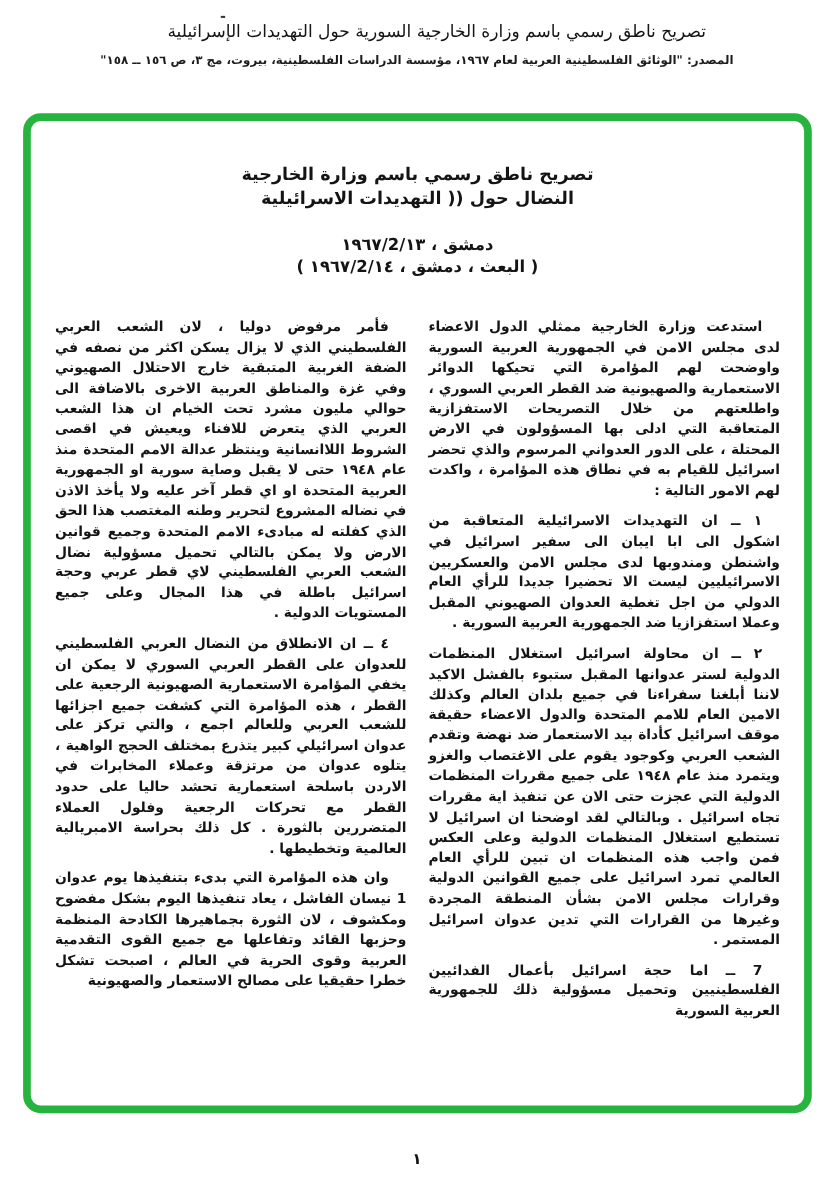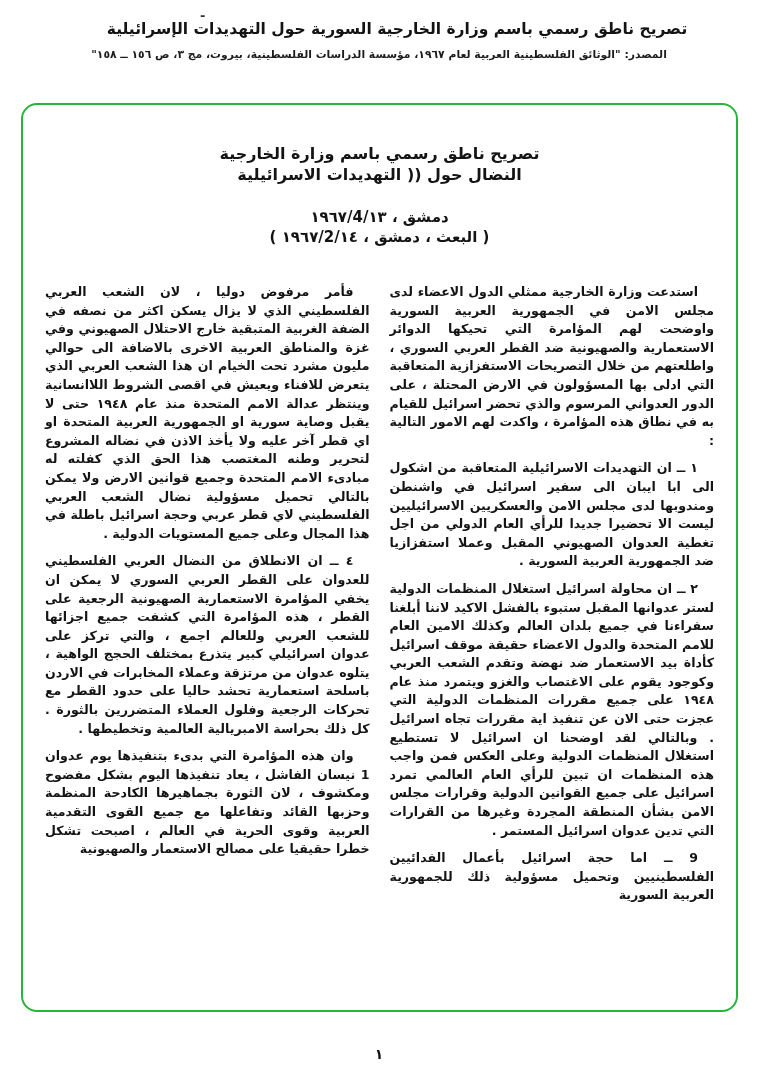--- a/index.html
+++ b/index.html
@@ -25,37 +25,37 @@
   }
   .top-header {
     position: absolute;
     top: 20px;
     left: 0;
     width: 100%;
     text-align: center;
   }
   .top-header .main-title {
     font-size: 15.5px;
-    font-weight: 700;
+    font-weight: 400;
     letter-spacing: 0.2px;
     margin-left: 36px;
   }
   .top-header .source-line {
     margin-top: 10px;
     font-size: 10.8px;
     font-weight: 700;
     color: #1c1c1c;
   }
   .green-box {
     position: absolute;
     top: 103px;
     left: 21px;
     width: 717px;
     height: 909px;
-    border: 2px solid #c2410c;
+    border: 7px solid #c2410c;
     border-radius: 16px;
     background: #ffffff;
   }
   .doc-title {
     margin-top: 38px;
     text-align: center;
     font-size: 16px;
     font-weight: 700;
     line-height: 21px;
     letter-spacing: 0.2px;
@@ -109,30 +109,30 @@
   </div>
 
   <div class="green-box" style="border-color: rgb(39, 180, 62);">
 
     <div class="doc-title">
       <div>تصريح ناطق رسمي باسم وزارة الخارجية</div>
       <div>النضال حول (( التهديدات الاسرائيلية</div>
     </div>
 
     <div class="doc-date">
-      <div>دمشق ، ١٩٦٧/4/١٣</div>
+      <div>دمشق ، ١٩٦٧/2/١٣</div>
       <div>( البعث ، دمشق ، ١٩٦٧/2/١٤ )</div>
     </div>
 
     <div class="columns">
       <div class="col">
         <p>استدعت وزارة الخارجية ممثلي الدول الاعضاء لدى مجلس الامن في الجمهورية العربية السورية واوضحت لهم المؤامرة التي تحيكها الدوائر الاستعمارية والصهيونية ضد القطر العربي السوري ، واطلعتهم من خلال التصريحات الاستفزازية المتعاقبة التي ادلى بها المسؤولون في الارض المحتلة ، على الدور العدواني المرسوم والذي تحضر اسرائيل للقيام به في نطاق هذه المؤامرة ، واكدت لهم الامور التالية :</p>
         <p>١ ــ ان التهديدات الاسرائيلية المتعاقبة من اشكول الى ابا ايبان الى سفير اسرائيل في واشنطن ومندوبها لدى مجلس الامن والعسكريين الاسرائيليين ليست الا تحضيرا جديدا للرأي العام الدولي من اجل تغطية العدوان الصهيوني المقبل وعملا استفزازيا ضد الجمهورية العربية السورية .</p>
         <p>٢ ــ ان محاولة اسرائيل استغلال المنظمات الدولية لستر عدوانها المقبل ستبوء بالفشل الاكيد لاننا أبلغنا سفراءنا في جميع بلدان العالم وكذلك الامين العام للامم المتحدة والدول الاعضاء حقيقة موقف اسرائيل كأداة بيد الاستعمار ضد نهضة وتقدم الشعب العربي وكوجود يقوم على الاغتصاب والغزو ويتمرد منذ عام ١٩٤٨ على جميع مقررات المنظمات الدولية التي عجزت حتى الان عن تنفيذ اية مقررات تجاه اسرائيل . وبالتالي لقد اوضحنا ان اسرائيل لا تستطيع استغلال المنظمات الدولية وعلى العكس فمن واجب هذه المنظمات ان تبين للرأي العام العالمي تمرد اسرائيل على جميع القوانين الدولية وقرارات مجلس الامن بشأن المنطقة المجردة وغيرها من القرارات التي تدين عدوان اسرائيل المستمر .</p>
-        <p>9 ــ اما حجة اسرائيل بأعمال الفدائيين الفلسطينيين وتحميل مسؤولية ذلك للجمهورية العربية السورية</p>
+        <p>7 ــ اما حجة اسرائيل بأعمال الفدائيين الفلسطينيين وتحميل مسؤولية ذلك للجمهورية العربية السورية</p>
       </div>
       <div class="col">
         <p>فأمر مرفوض دوليا ، لان الشعب العربي الفلسطيني الذي لا يزال يسكن اكثر من نصفه في الضفة الغربية المتبقية خارج الاحتلال الصهيوني وفي غزة والمناطق العربية الاخرى بالاضافة الى حوالي مليون مشرد تحت الخيام ان هذا الشعب العربي الذي يتعرض للافناء ويعيش في اقصى الشروط اللاانسانية وينتظر عدالة الامم المتحدة منذ عام ١٩٤٨ حتى لا يقبل وصاية سورية او الجمهورية العربية المتحدة او اي قطر آخر عليه ولا يأخذ الاذن في نضاله المشروع لتحرير وطنه المغتصب هذا الحق الذي كفلته له مبادىء الامم المتحدة وجميع قوانين الارض ولا يمكن بالتالي تحميل مسؤولية نضال الشعب العربي الفلسطيني لاي قطر عربي وحجة اسرائيل باطلة في هذا المجال وعلى جميع المستويات الدولية .</p>
         <p>٤ ــ ان الانطلاق من النضال العربي الفلسطيني للعدوان على القطر العربي السوري لا يمكن ان يخفي المؤامرة الاستعمارية الصهيونية الرجعية على القطر ، هذه المؤامرة التي كشفت جميع اجزائها للشعب العربي وللعالم اجمع ، والتي تركز على عدوان اسرائيلي كبير يتذرع بمختلف الحجج الواهية ، يتلوه عدوان من مرتزقة وعملاء المخابرات في الاردن باسلحة استعمارية تحشد حاليا على حدود القطر مع تحركات الرجعية وفلول العملاء المتضررين بالثورة . كل ذلك بحراسة الامبريالية العالمية وتخطيطها .</p>
         <p>وان هذه المؤامرة التي بدىء بتنفيذها يوم عدوان 1 نيسان الفاشل ، يعاد تنفيذها اليوم بشكل مفضوح ومكشوف ، لان الثورة بجماهيرها الكادحة المنظمة وحزبها القائد وتفاعلها مع جميع القوى التقدمية العربية وقوى الحرية في العالم ، اصبحت تشكل خطرا حقيقيا على مصالح الاستعمار والصهيونية</p>
       </div>
     </div>
 
   </div>
 

